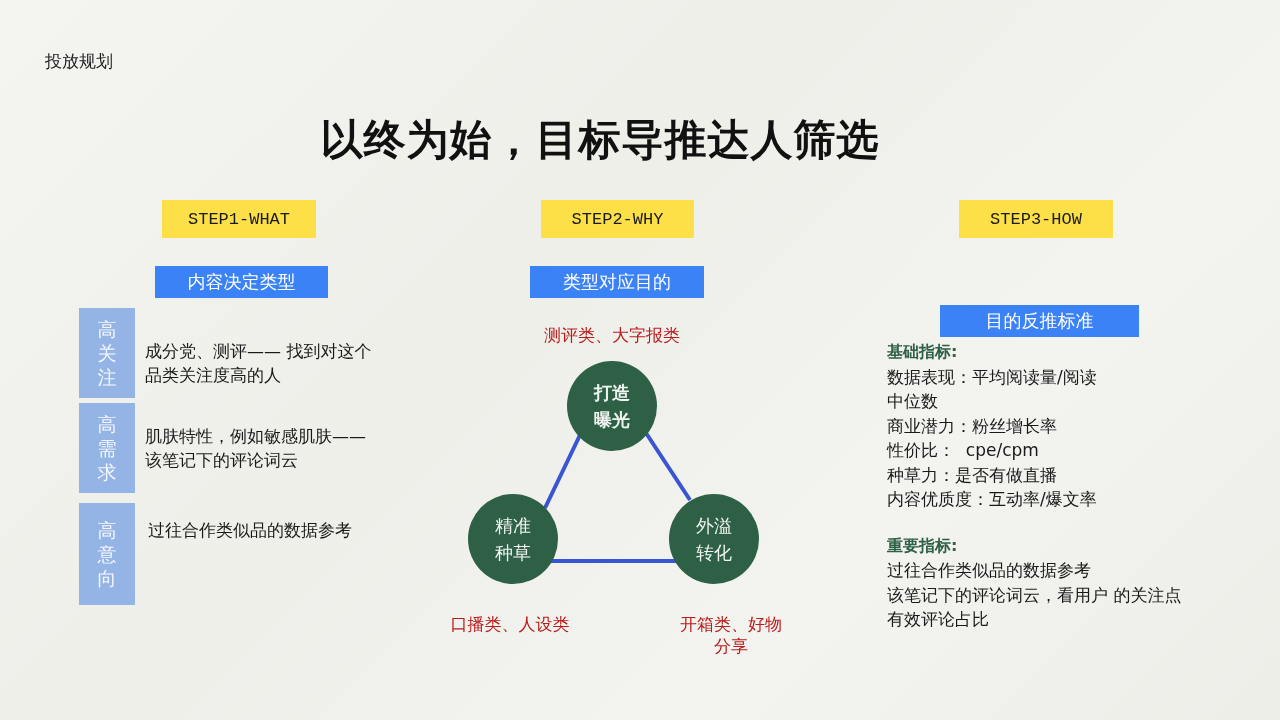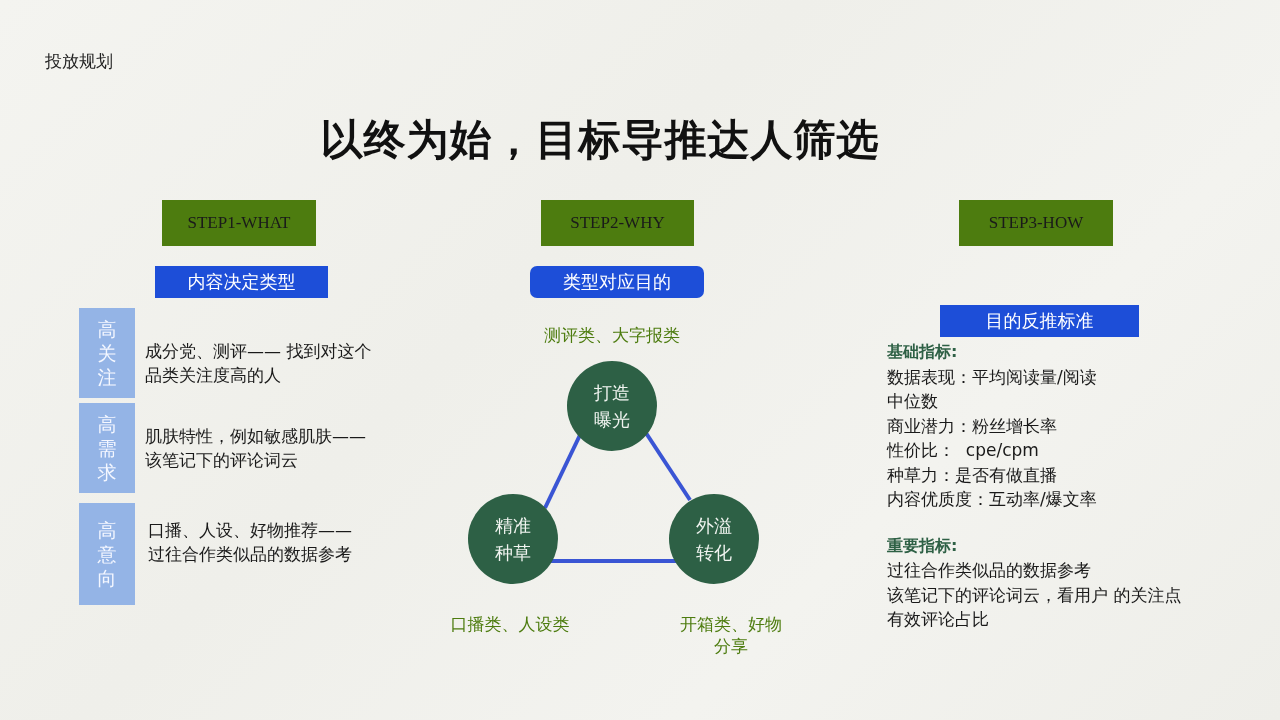--- a/index.html
+++ b/index.html
@@ -6,42 +6,42 @@
   html, body { width:1280px; height:720px; overflow:hidden; }
   body {
     background: linear-gradient(135deg, #f4f4f0 0%, #efefea 40%, #f3f3ef 70%, #eeeee9 100%);
     font-family: "DejaVu Sans", "Liberation Sans", sans-serif;
     color:#1a1a1a;
     position:relative;
   }
   .abs { position:absolute; }
   .section-label { left:45px; top:50px; font-size:17px; color:#222; }
   .title { left:0; width:1200px; top:112px; text-align:center; font-size:42px; font-weight:bold; color:#111; letter-spacing:1px; }
-  .step { height:46px; background:#4d7c0f; color:#1a1a1a; font-size:17px; display:flex; align-items:center; justify-content:center; font-family:Liberation Serif, serif; }
-  .greenbar { height:32px; background:#1d4ed8; color:#fff; font-size:18px; display:flex; align-items:center; justify-content:center; }
+  .step { height:38px; background:#fde047; color:#1a1a1a; font-size:17px; display:flex; align-items:center; justify-content:center; font-family:Liberation Mono, monospace; }
+  .greenbar { height:32px; background:#3b82f6; color:#fff; font-size:18px; display:flex; align-items:center; justify-content:center; }
   .tag { width:56px; background:#94b4e6; color:#f4f7ff; font-size:19px; line-height:24px; display:flex; flex-direction:column; align-items:center; justify-content:center; }
   .desc { font-size:17px; line-height:24px; color:#1a1a1a; }
-  .cap { font-size:17px; color:#4d7c0f; text-align:center; }
+  .cap { font-size:17px; color:#b91c1c; text-align:center; }
   .node { width:90px; height:90px; border-radius:50%; background:#2d6045; color:#f0f4f0; font-size:18px; line-height:27px; display:flex; flex-direction:column; align-items:center; justify-content:center; }
   .metrics { left:887px; top:340px; width:340px; font-size:17px; line-height:24.5px; color:#1a1a1a; }
   .metrics .head { color:#2e6045; font-weight:bold; font-size:16px; }
   .gap { height:22px; }
 </style>
 </head>
 <body>
 
 <div class="abs section-label">投放规划</div>
 <div class="abs title" style="left:0;width:1200px;">以终为始，目标导推达人筛选</div>
 
 <div class="abs step" style="left:162px;top:200px;width:154px;">STEP1-WHAT</div>
 <div class="abs step" style="left:541px;top:200px;width:153px;">STEP2-WHY</div>
 <div class="abs step" style="left:959px;top:200px;width:154px;">STEP3-HOW</div>
 
 <div class="abs greenbar" style="left:155px;top:266px;width:173px;">内容决定类型</div>
-<div class="abs greenbar" style="left:530px;top:266px;width:174px;border-radius:7px;">类型对应目的</div>
+<div class="abs greenbar" style="left:530px;top:266px;width:174px;">类型对应目的</div>
 <div class="abs greenbar" style="left:940px;top:273px;width:199px;margin-top:32px;">目的反推标准</div>
 
 <div class="abs tag" style="left:79px;top:308px;height:90px;">
   <span>高</span>
   <span>关</span>
   <span>注</span>
 </div>
 <div class="abs desc" style="left:145px;top:339px;">
   <div>成分党、测评—— 找到对这个</div>
   <div>品类关注度高的人</div>
@@ -56,33 +56,32 @@
   <div>肌肤特性，例如敏感肌肤——</div>
   <div>该笔记下的评论词云</div>
 </div>
 
 <div class="abs tag" style="left:79px;top:503px;height:102px;">
   <span>高</span>
   <span>意</span>
   <span>向</span>
 </div>
 <div class="abs desc" style="left:148px;top:518px;">
-  <div>口播、人设、好物推荐——</div>
   <div>过往合作类似品的数据参考</div>
 </div>
 
 <svg class="abs" style="left:0;top:0;" width="1280" height="720">
   <line x1="580" y1="435" x2="545" y2="508" stroke="#3a55d4" stroke-width="4"></line>
   <line x1="646" y1="433" x2="690" y2="500" stroke="#3a55d4" stroke-width="4"></line>
   <line x1="535" y1="561" x2="683" y2="561" stroke="#3a55d4" stroke-width="4"></line>
 </svg>
 
 <div class="abs cap" style="left:512px;top:324px;width:200px;">测评类、大字报类</div>
 
-<div class="abs node" style="left:567px;top:361px;">
+<div class="abs node" style="left:567px;top:361px;font-weight:bold;">
   <span>打造</span>
   <span>曝光</span>
 </div>
 <div class="abs node" style="left:468px;top:494px;">
   <span>精准</span>
   <span>种草</span>
 </div>
 <div class="abs node" style="left:669px;top:494px;">
   <span>外溢</span>
   <span>转化</span>

